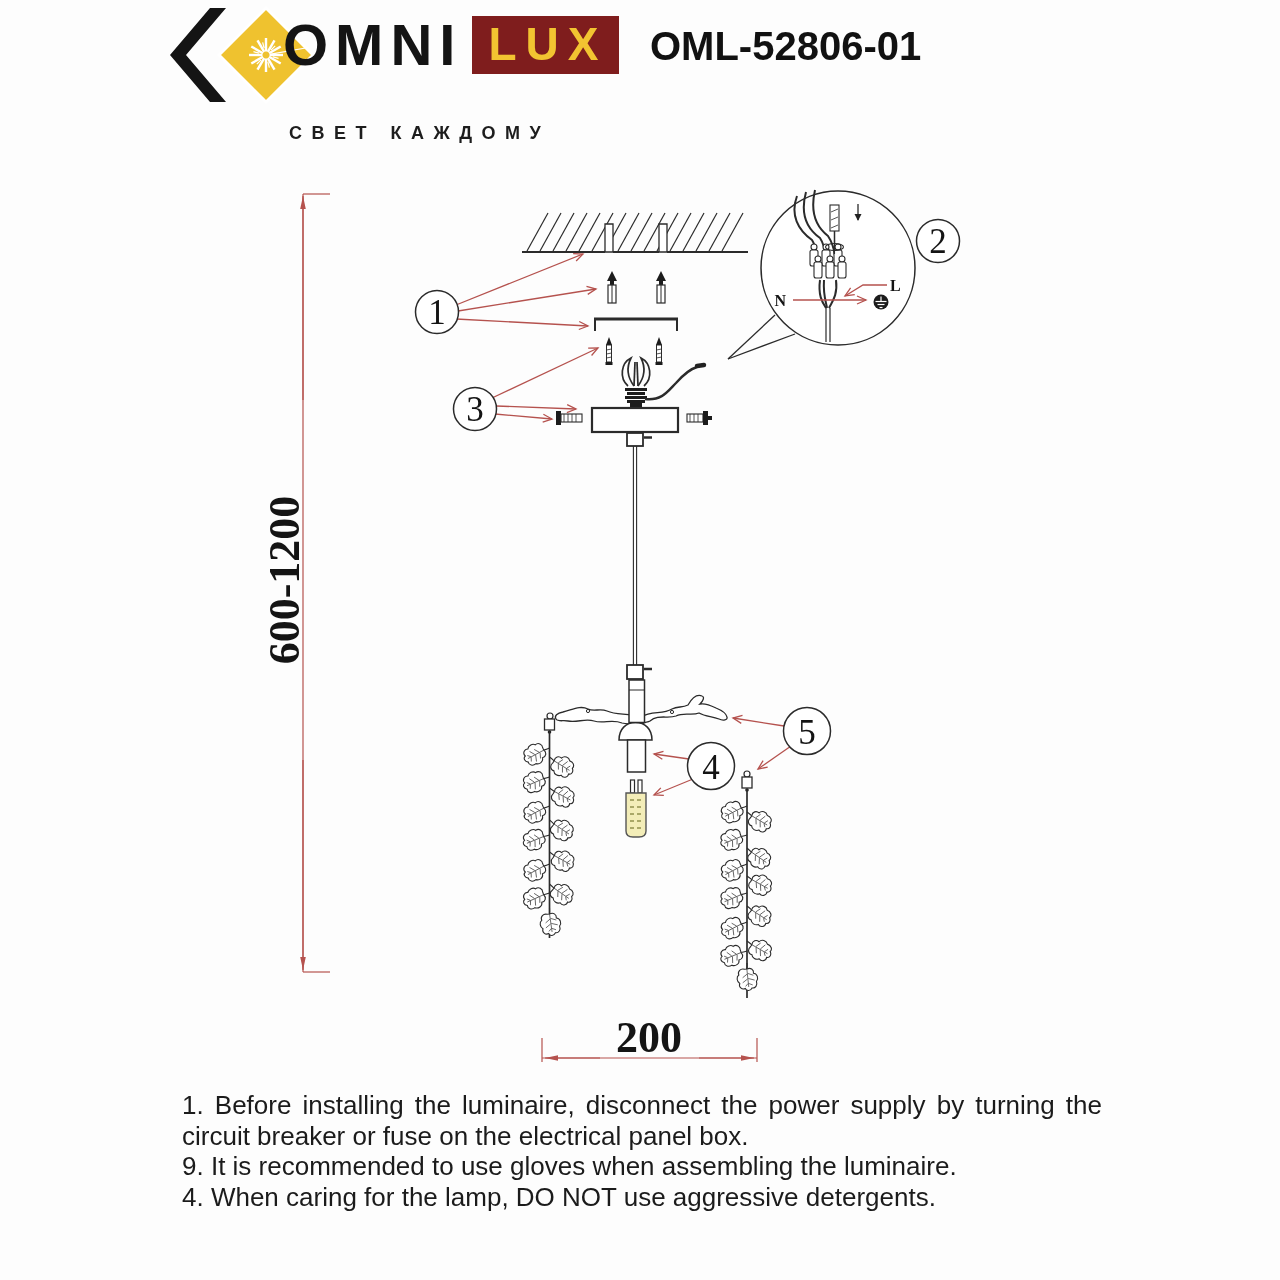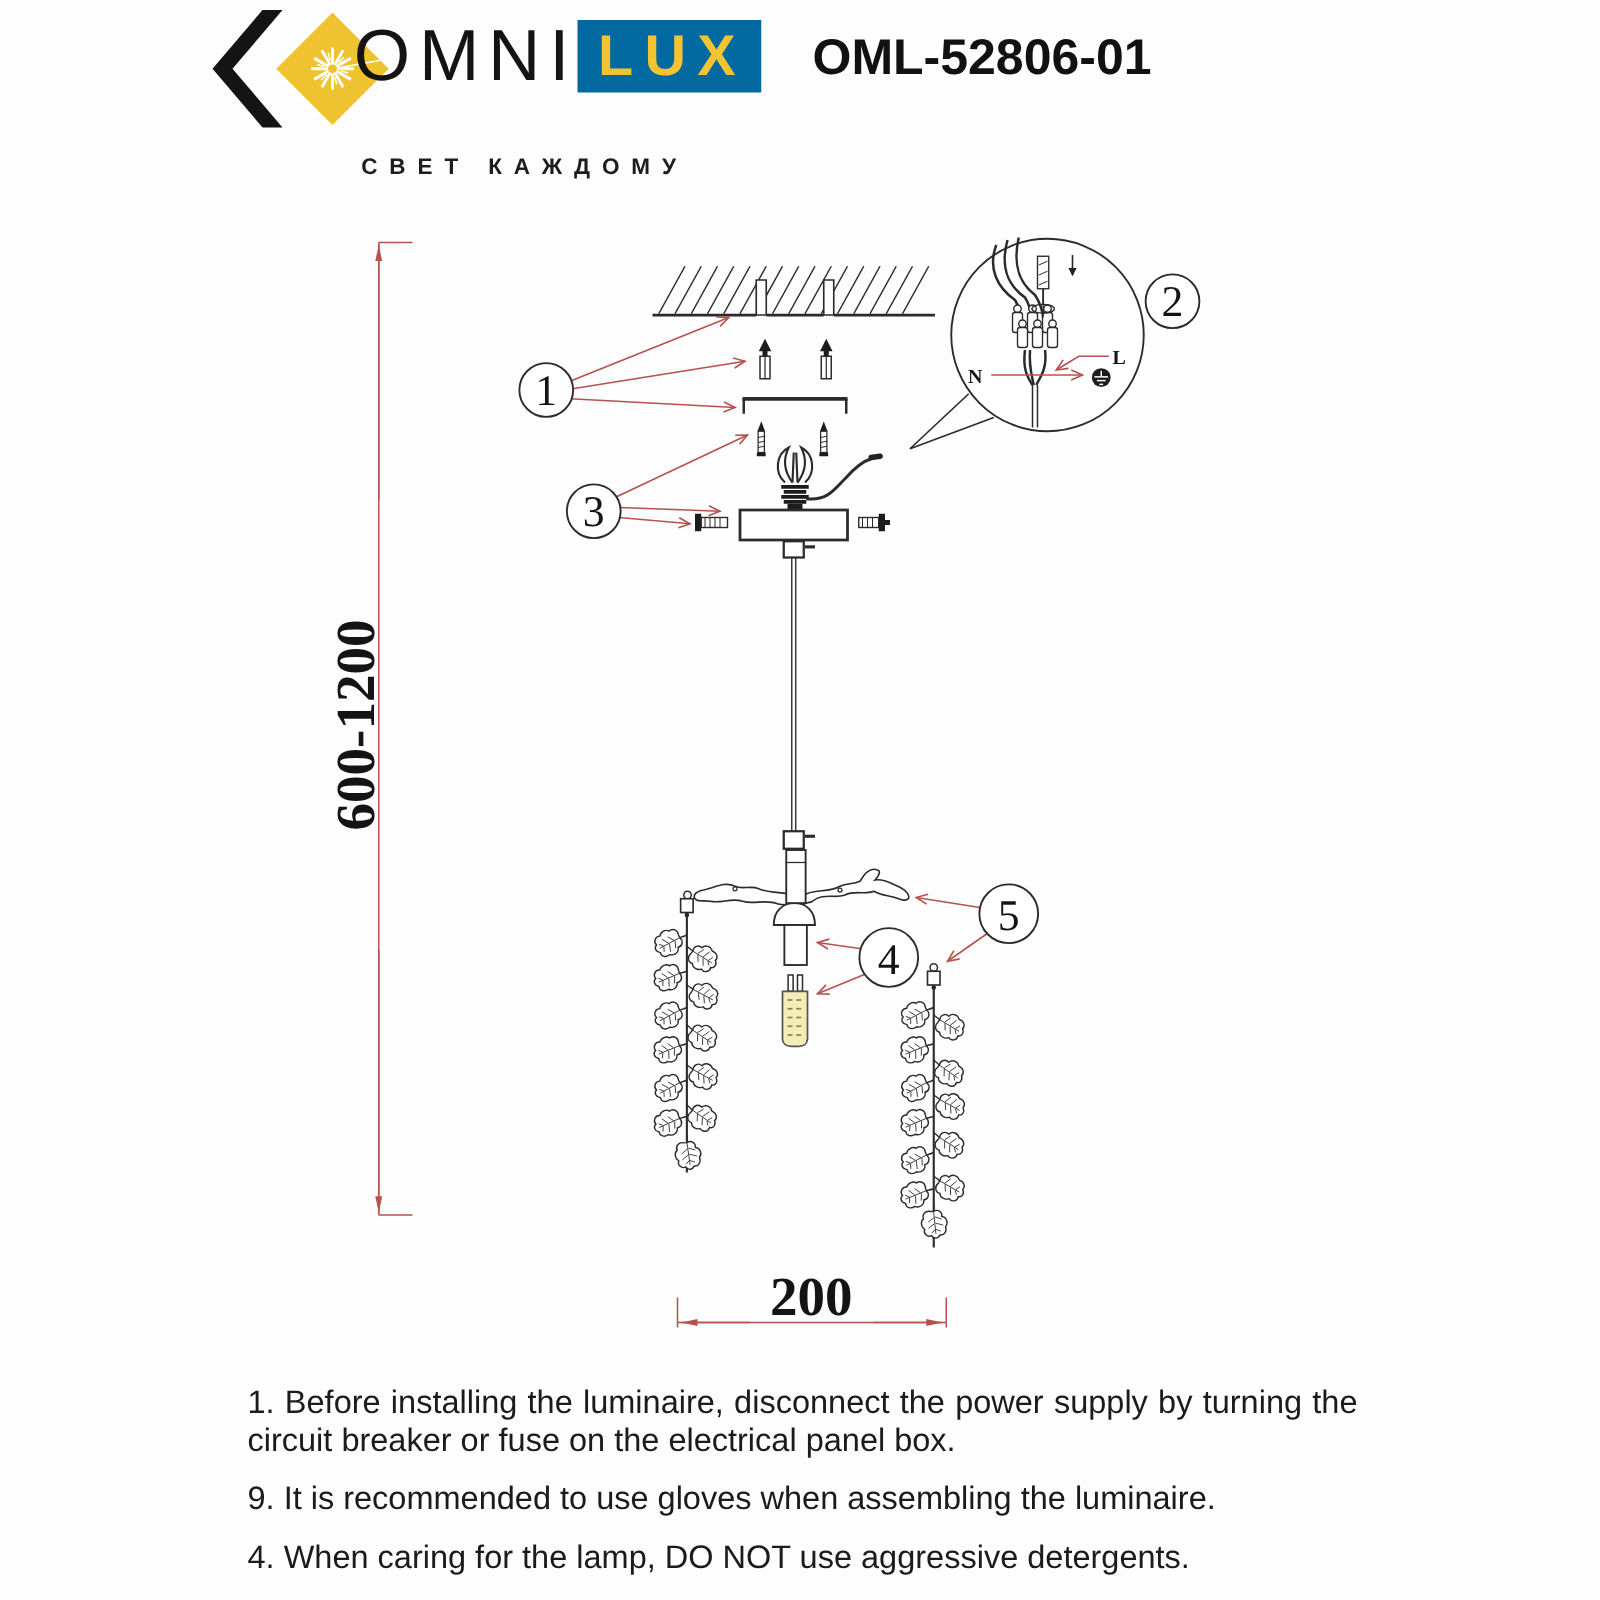--- a/index.html
+++ b/index.html
@@ -3,41 +3,41 @@
 <meta charset="utf-8">
 <style>
   html,body{margin:0;padding:0;}
   body{width:1280px;height:1280px;background:#fdfdfd;position:relative;
        font-family:"Liberation Sans",sans-serif;color:#1c1c1c;overflow:hidden;}
   .abs{position:absolute;}
 
   
   #logo-mark{left:166px;top:6px;}
   #brand-row{left:283px;top:12px;display:flex;align-items:center;height:66px;}
-  #brand-primary{font-size:58px;font-weight:normal;letter-spacing:7px;color:#141414;line-height:1;}
-  #brand-box{background:#0369a1;color:#f2c431;font-size:46px;font-weight:bold;
+  #brand-primary{font-size:58px;font-weight:bold;letter-spacing:7px;color:#141414;line-height:1;}
+  #brand-box{margin-left:10px;background:#7f1d1d;color:#f2c431;font-size:46px;font-weight:bold;
              letter-spacing:9px;padding:5px 12px 7px 16px;line-height:1;}
   #brand-tagline{left:289px;top:84px;font-size:18px;font-weight:bold;letter-spacing:9.5px;color:#1d1d1d;margin-top:39px;}
   #model-number{left:650px;top:24px;font-size:40px;font-weight:bold;color:#111;letter-spacing:0px;}
 
   
   #diagram{left:0;top:0;}
   .ink{stroke:#2b2b2b;fill:none;}
   .inkf{stroke:#2b2b2b;fill:#ffffff;}
   .dark{fill:#1c1c1c;stroke:none;}
   .red{stroke:#b5524e;fill:none;}
   .lf{fill:#ffffff;stroke:#2b2b2b;stroke-width:1.1;}
   .lfv{fill:none;stroke:#2b2b2b;stroke-width:0.65;}
   text.dim{font-family:"Liberation Serif",serif;font-weight:bold;font-size:44px;fill:#141414;}
   text.callout{font-family:"Liberation Serif",serif;font-size:35px;fill:#141414;}
   text.wlabel{font-family:"Liberation Serif",serif;font-weight:bold;font-size:16px;fill:#141414;}
 
   
   #instructions{left:182px;top:1090px;width:920px;font-size:26px;line-height:1.18;color:#1b1b1b;}
-  #instructions p{margin:16px;}
+  #instructions p{margin:0;}
   #instructions p.just{text-align:justify;text-align-last:left;}
 </style>
 </head>
 <body>
 
 <div class="abs" id="logo-mark">
   <svg width="160" height="100" viewBox="0 0 160 100">
     <path d="M44,2 L60,2 L20,49 L60,96 L44,96 L4,49 Z" fill="#141414"></path>
     <polygon points="100,2 147,49 100,96 53,49" fill="#efc22f" stroke="#ffffff" stroke-width="3"></polygon>
     <g transform="translate(100,49)" stroke="#ffffff">

